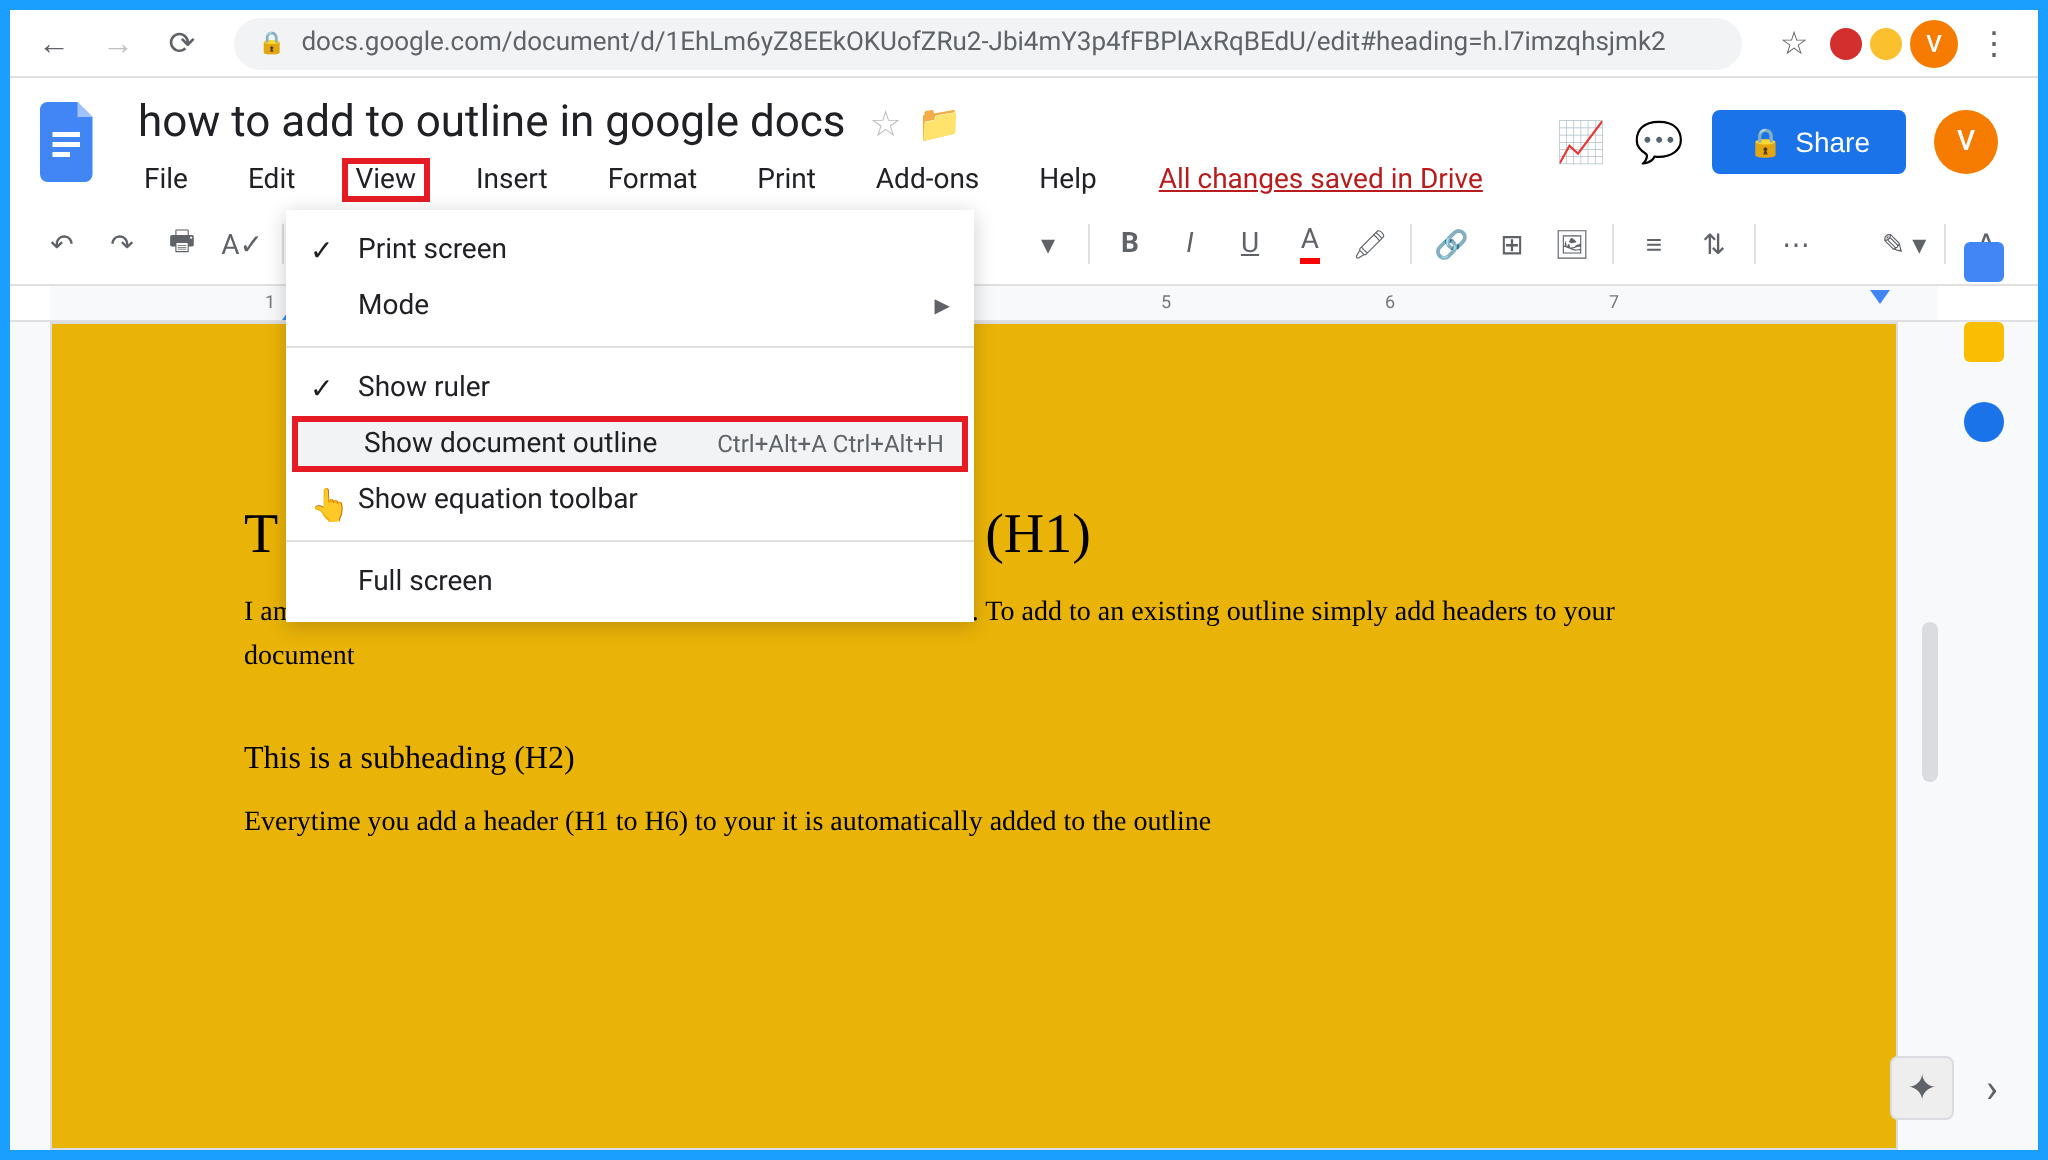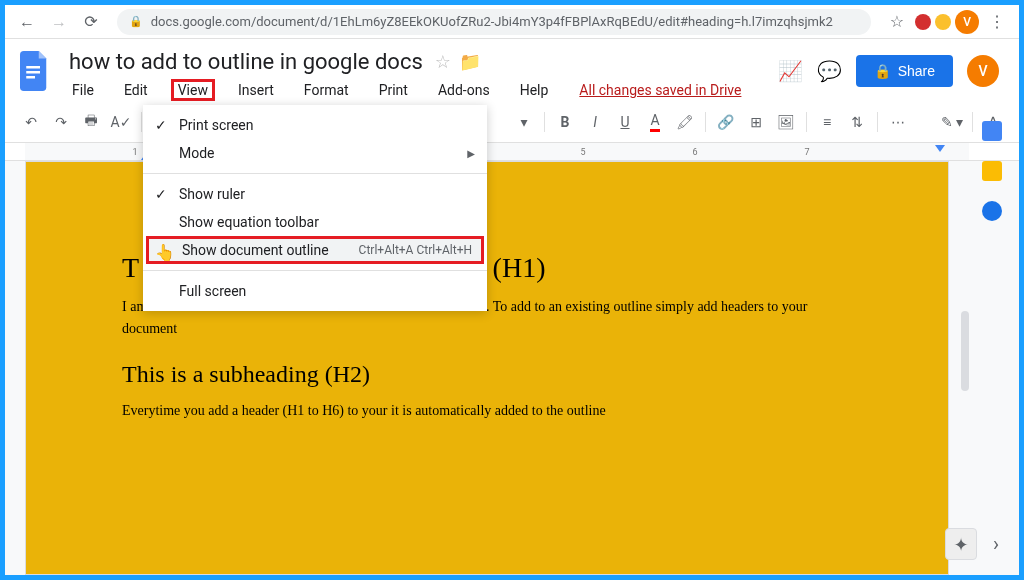--- a/index.html
+++ b/index.html
@@ -211,23 +211,23 @@
       margin-bottom: 12px;
     }
     .page p {
       font-family: Georgia, serif;
       font-size: 14px;
       line-height: 1.6;
       margin-bottom: 20px;
     }
     .page h2 {
       font-family: Georgia, serif;
-      font-size: 24px;
+      font-size: 16px;
       font-weight: 400;
-      margin-top: 20px;
+      margin-top: 30px;
       margin-bottom: 12px;
     }
     .dropdown {
       position: absolute;
       left: 138px;
       top: 100px;
       width: 344px;
       background: #fff;
       box-shadow: 0 2px 10px rgba(0,0,0,0.2);
       padding: 6px 0;
@@ -460,26 +460,26 @@
     </div>
     <div class="dd-item">
       <span>Mode</span>
       <span class="dd-arrow">▶</span>
     </div>
     <div class="dd-sep"></div>
     <div class="dd-item">
       <span class="dd-check">✓</span>
       <span>Show ruler</span>
     </div>
-    <div class="dd-item">
-      <span>Show equation toolbar</span>
-    </div>
     <div class="dd-item highlighted">
       <span>Show document outline</span>
       <span class="dd-shortcut">Ctrl+Alt+A Ctrl+Alt+H</span>
+    </div>
+    <div class="dd-item">
+      <span>Show equation toolbar</span>
     </div>
     <div class="dd-sep"></div>
     <div class="dd-item">
       <span>Full screen</span>
     </div>
   </div>
 
   <div class="cursor">👆</div>
 
   <div class="right-panel">

